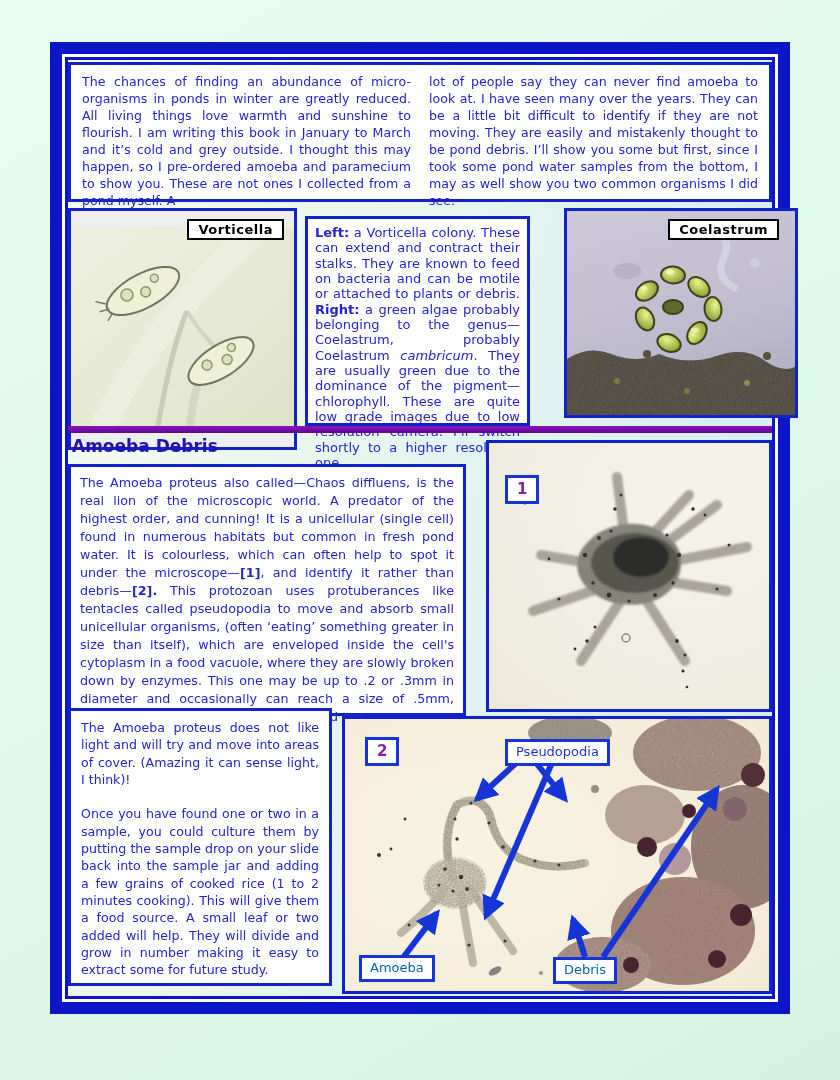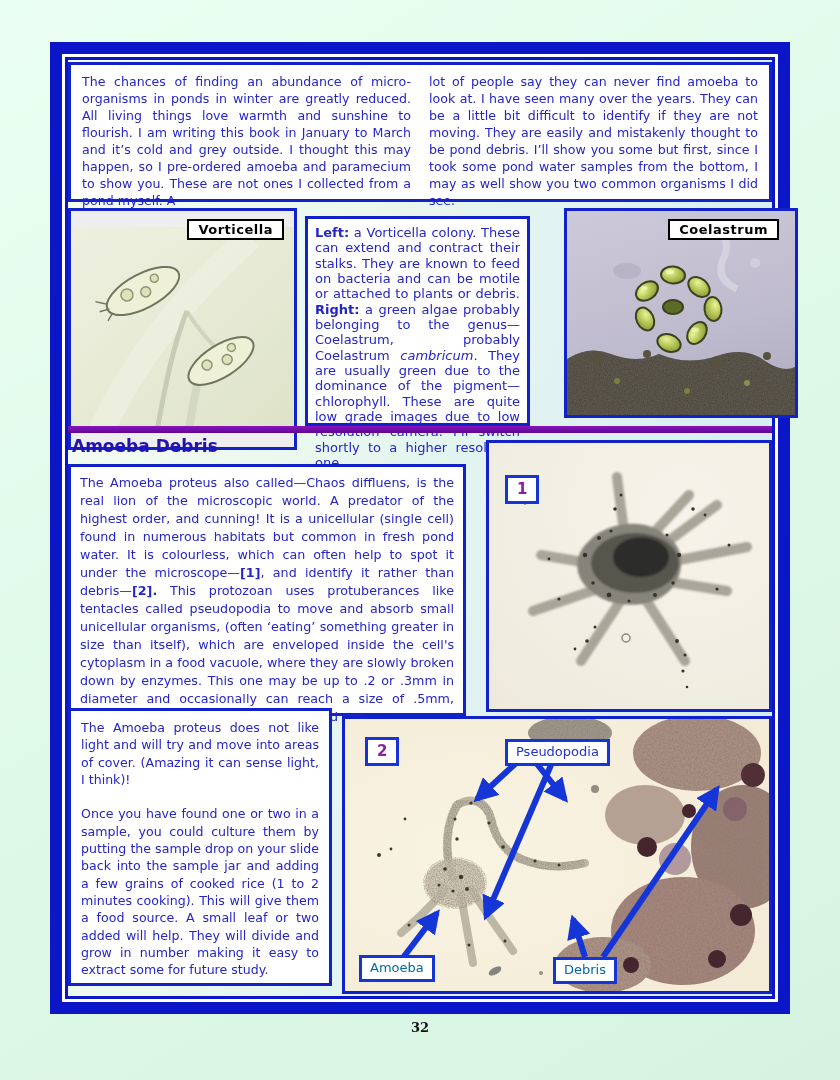--- a/index.html
+++ b/index.html
@@ -332,14 +332,13 @@
           <div class="badge" style="left:20px;top:18px;">2</div>
           <div class="photo-label lbl-blue" style="left:160px;top:20px;">Pseudopodia</div>
           <div class="photo-label lbl-purple" style="left:14px;top:236px;">Amoeba</div>
           <div class="photo-label lbl-purple" style="left:208px;top:238px;">Debris</div>
         </div>
 
       </div>
     </div>
   </div>
 
-  <div class="page-num">32</div>
 </div>
 
 </body></html>

